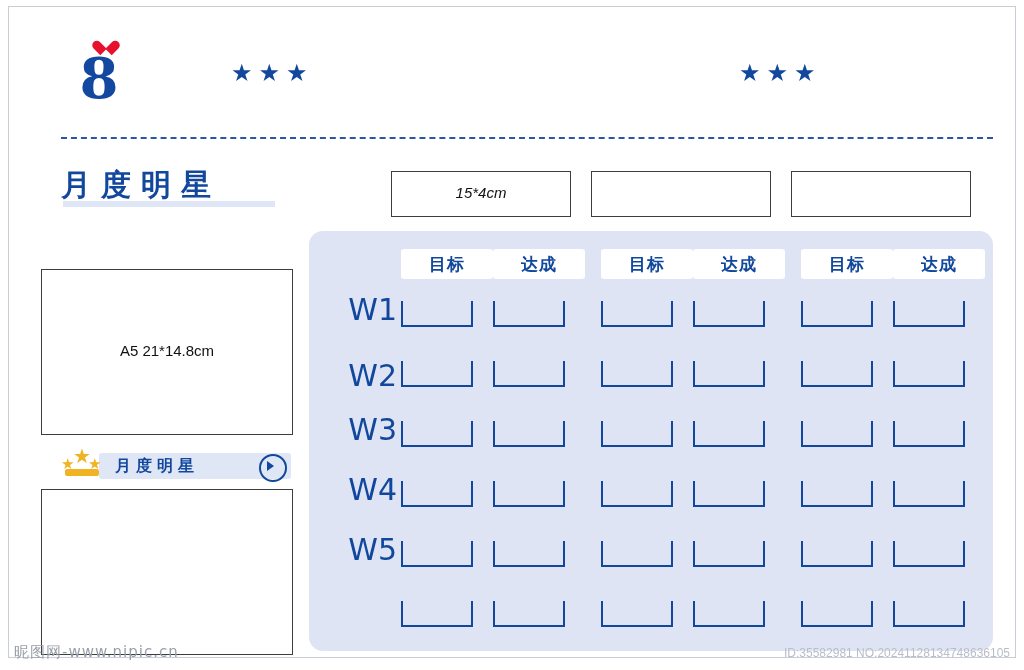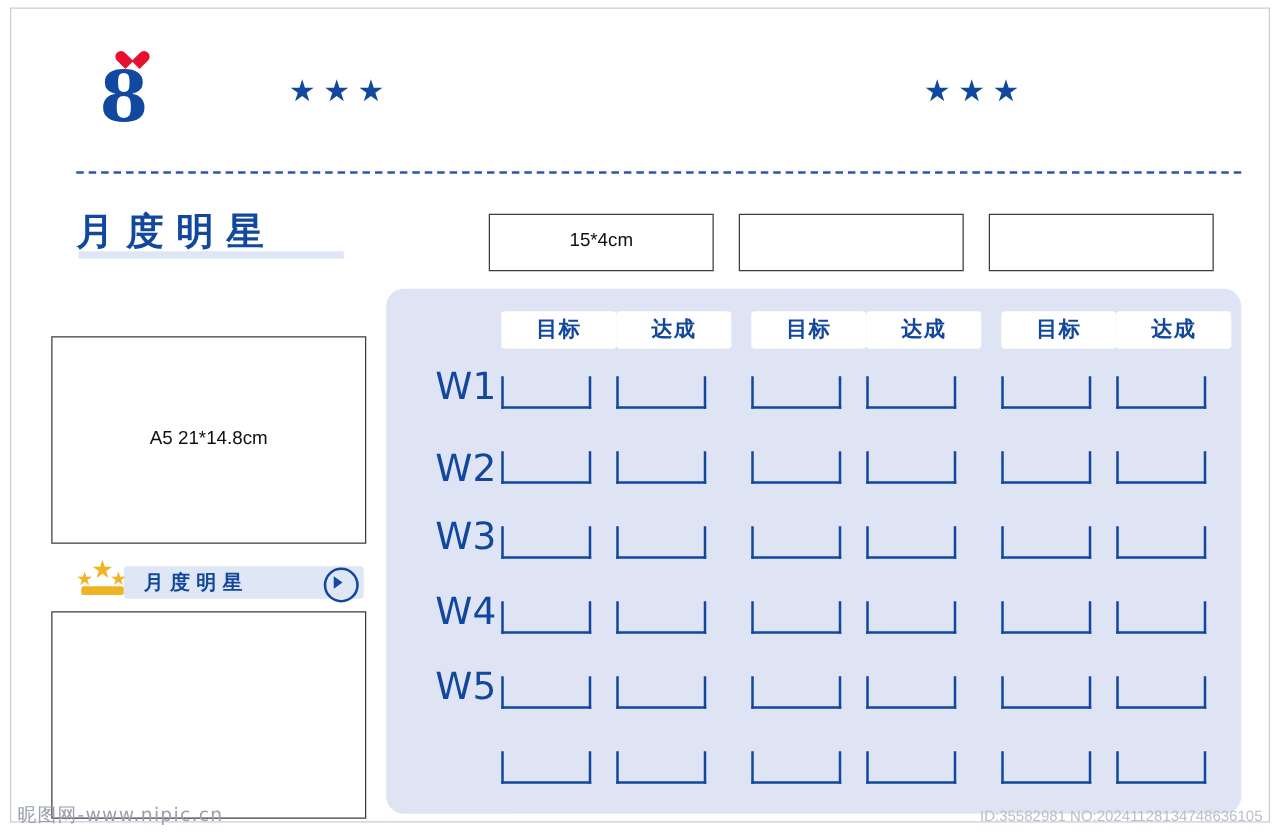--- a/index.html
+++ b/index.html
@@ -210,21 +210,21 @@
       <div class="st s3">★</div>
       <div class="pl"></div>
     </div>
     <div class="label">月度明星</div>
     <div class="arrow"></div>
   </div>
   <div class="photo-box" style="left:32px;top:482px;width:250px;height:164px;">
     <div class="ph-txt"></div>
   </div>
 
-  <div class="spec-box" style="left:382px;top:164px;width:178px;">
+  <div class="spec-box" style="left:382px;top:164px;width:178px;font-style:italic;">
     <div class="t">15*4cm</div>
   </div>
   <div class="spec-box" style="left:582px;top:164px;width:178px;">
     <div class="t"></div>
   </div>
   <div class="spec-box" style="left:782px;top:164px;width:178px;">
     <div class="t"></div>
   </div>
 
   <div class="panel">

